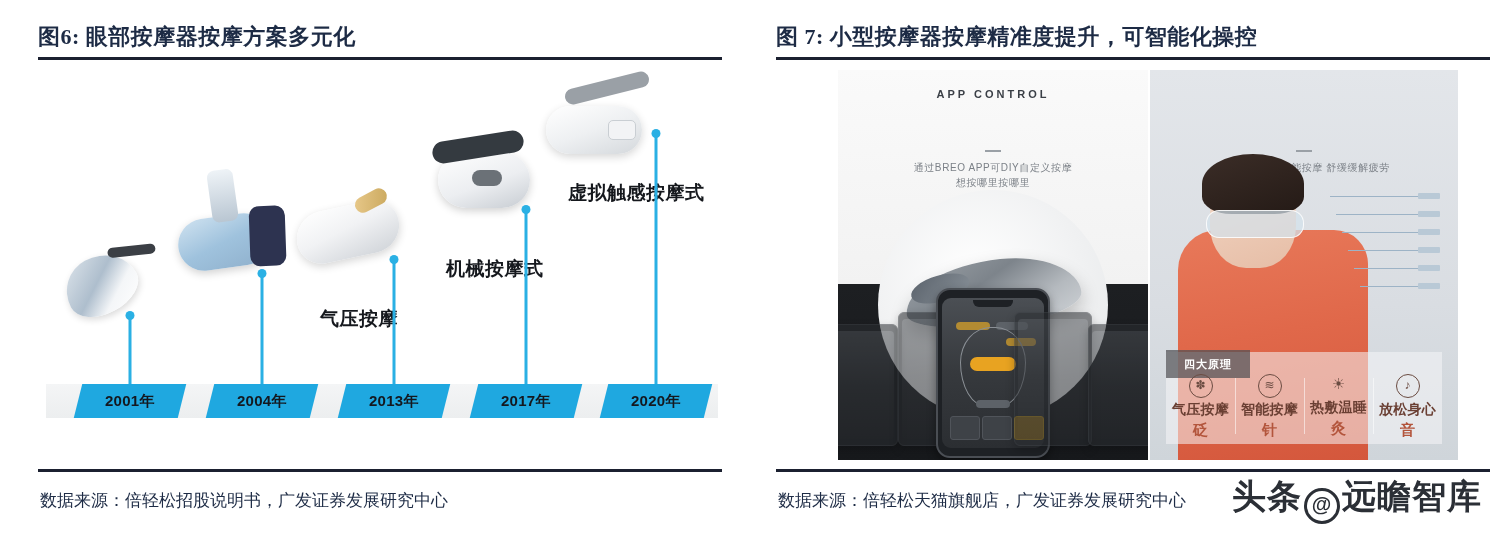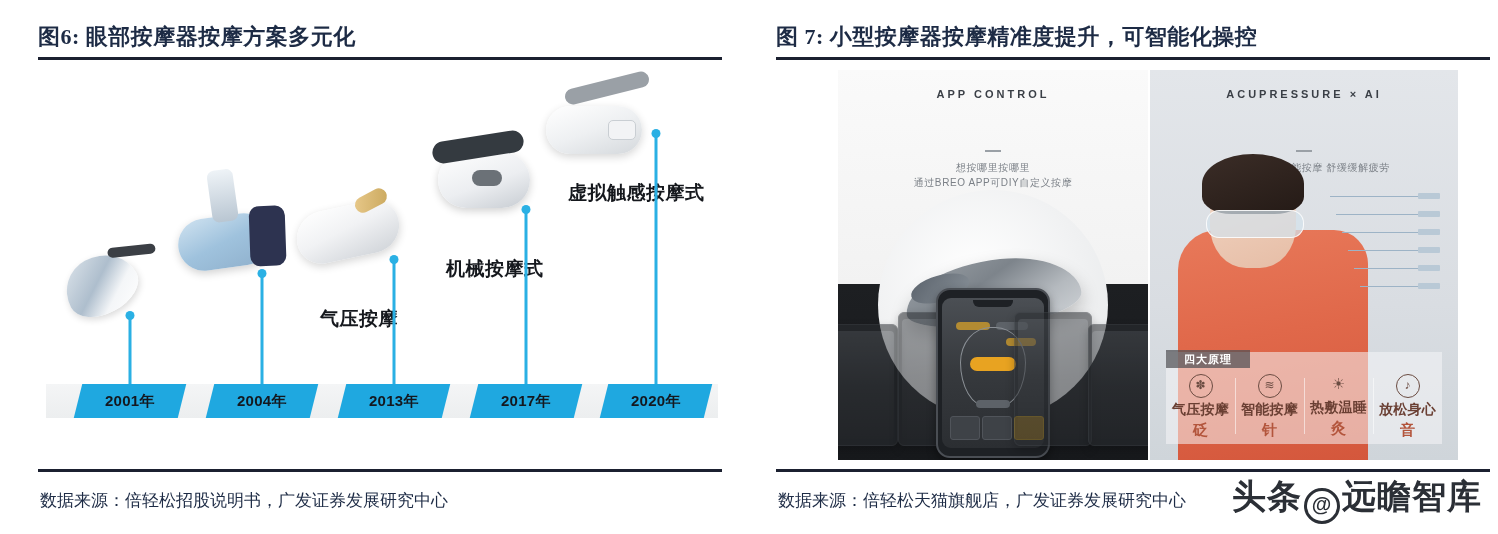--- a/index.html
+++ b/index.html
@@ -210,21 +210,21 @@
   }
   .acu-lines{position:absolute;right:18px;bottom:150px;width:110px;height:120px;}
   .acu-line{position:absolute;height:1px;background:#9db3c6;}
   .acu-tag{position:absolute;right:0;width:22px;height:6px;background:#b9c9d6;border-radius:1px;}
 
   .four-box{
     position:absolute;left:16px;bottom:16px;width:276px;height:92px;
     background:rgba(245,246,247,.55);
   }
   .four-tab{
-    position:absolute;left:0;top:-2px;width:84px;height:18px;
+    position:absolute;left:0;top:-2px;width:84px;height:28px;
     background:rgba(80,80,84,.72);
     font-family:"Liberation Sans","DejaVu Sans",sans-serif;
     font-size:11px;font-weight:bold;color:#fff;
     display:flex;align-items:center;justify-content:center;letter-spacing:1px;
   }
   .four-items{position:absolute;left:0;right:0;top:22px;display:flex;}
   .four-item{flex:1;text-align:center;position:relative;}
   .four-item + .four-item:before{content:"";position:absolute;left:0;top:4px;bottom:6px;width:1px;background:rgba(255,255,255,.55);}
   .fi-ico{
     width:22px;height:22px;margin:0 auto 3px;border-radius:50%;
@@ -328,22 +328,22 @@
 
     <div class="mk">
 
       <div class="mk-col mk-left">
         <div class="halo"></div>
         <div class="device"></div>
 
         <div class="mk-eyebrow" style="top:18px;">APP CONTROL</div>
         <div class="mk-divider" style="top:80px;"></div>
         <div class="mk-sub" style="top:90px;">
+          <div>通过BREO APP可DIY自定义按摩</div>
           <div>想按哪里按哪里</div>
-          <div>通过BREO APP可DIY自定义按摩</div>
         </div>
 
         <div class="phones">
           <div class="ph" style="left:-12px;width:70px;height:120px;">
             <div class="ph-screen"></div>
           </div>
           <div class="ph" style="left:60px;width:76px;height:132px;">
             <div class="ph-screen"></div>
           </div>
           <div class="ph mid" style="left:98px;width:110px;height:166px;bottom:2px;">
@@ -363,21 +363,20 @@
           <div class="ph" style="left:176px;width:76px;height:132px;">
             <div class="ph-screen"></div>
           </div>
           <div class="ph" style="left:250px;width:70px;height:120px;">
             <div class="ph-screen"></div>
           </div>
         </div>
       </div>
 
       <div class="mk-col mk-right">
-        <div class="mk-eyebrow" style="top:18px;">ACUPRESSURE × AI</div>
         <div class="mk-divider" style="top:80px;"></div>
         <div class="mk-sub" style="top:90px;">眼周6大穴位 智能按摩 舒缓缓解疲劳</div>
 
         <div class="model-body"></div>
         <div class="model-head"></div>
         <div class="model-hair"></div>
         <div class="model-goggle"></div>
 
         <div class="acu-lines">
           <div class="acu-line" style="left:0;top:6px;width:96px;"></div>

